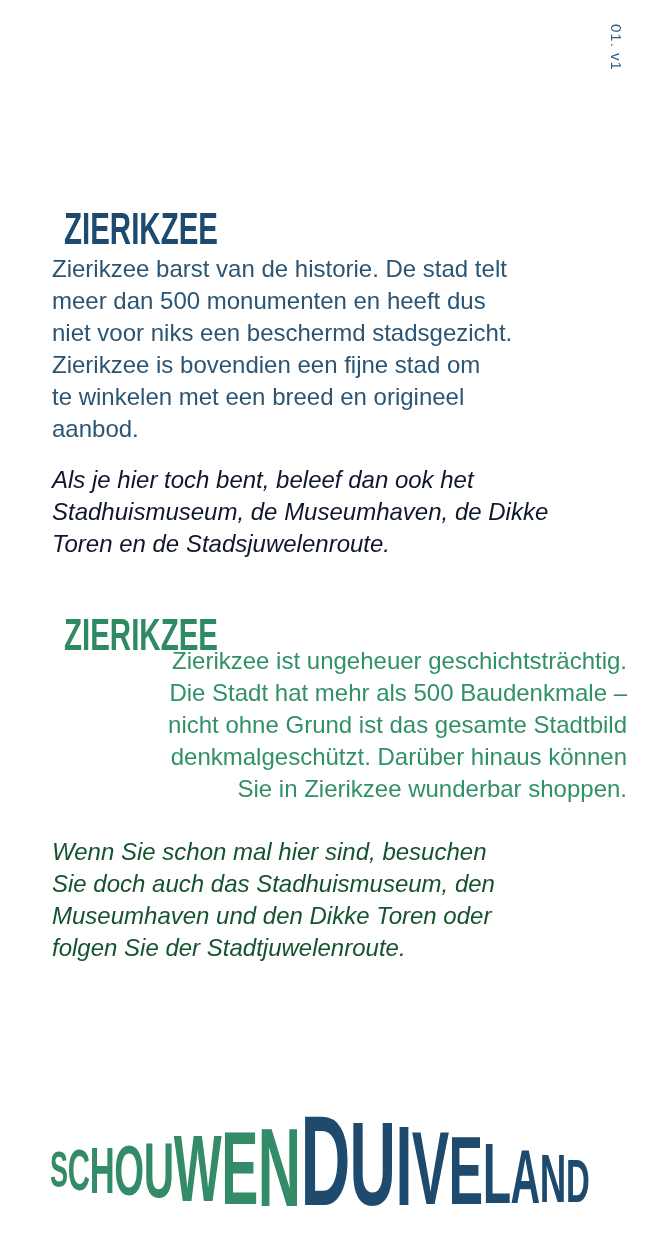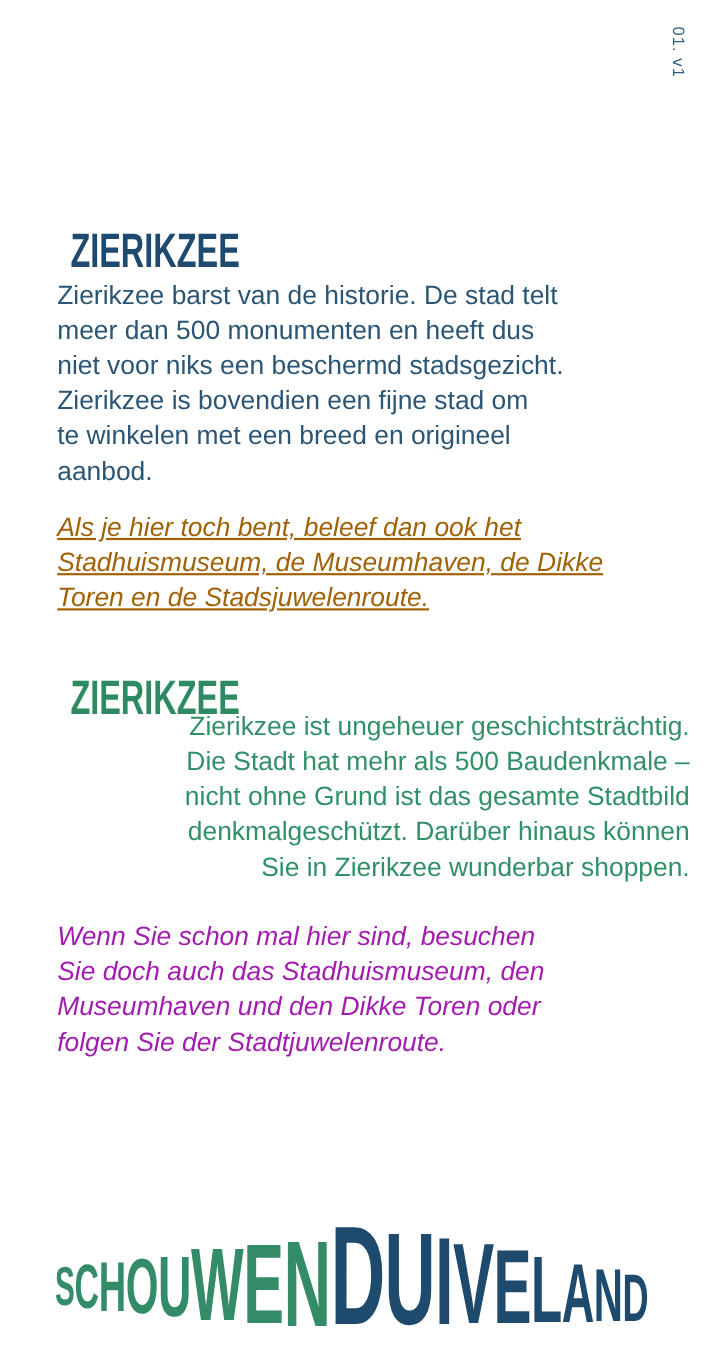--- a/index.html
+++ b/index.html
@@ -89,33 +89,33 @@
   <div class="version-label">01. v1</div>
 
   <section>
     <h1 class="heading heading-dutch" style="color: rgb(29, 74, 110);"><span class="condense">ZIERIKZEE</span></h1>
     <p class="para body-dutch" style="color: rgb(42, 85, 116);">Zierikzee barst van de historie. De stad telt
 meer dan 500 monumenten en heeft dus
 niet voor niks een beschermd stadsgezicht.
 Zierikzee is bovendien een fijne stad om
 te winkelen met een breed en origineel
 aanbod.</p>
-    <p class="para italic italic-dutch" style="color: #a16207; text-decoration: underline;">Als je hier toch bent, beleef dan ook het
+    <p class="para italic italic-dutch" style="color: #0f172a;">Als je hier toch bent, beleef dan ook het
 Stadhuismuseum, de Museumhaven, de Dikke
 Toren en de Stadsjuwelenroute.</p>
   </section>
 
   <section>
     <h1 class="heading heading-german" style="color: rgb(46, 138, 98);"><span class="condense">ZIERIKZEE</span></h1>
     <p class="para body-german" style="color: rgb(49, 144, 103);">Zierikzee ist ungeheuer geschichtsträchtig.
 Die Stadt hat mehr als 500 Baudenkmale –
 nicht ohne Grund ist das gesamte Stadtbild
 denkmalgeschützt. Darüber hinaus können
 Sie in Zierikzee wunderbar shoppen.</p>
-    <p class="para italic italic-german" style="color: #a21caf;">Wenn Sie schon mal hier sind, besuchen
+    <p class="para italic italic-german" style="color: #14532d;">Wenn Sie schon mal hier sind, besuchen
 Sie doch auch das Stadhuismuseum, den
 Museumhaven und den Dikke Toren oder
 folgen Sie der Stadtjuwelenroute.</p>
   </section>
 
   <div class="logo">
     <span class="logo-part" id="logo-part-1"><span class="logo-letter" style="color: rgb(51, 139, 104); font-size: 50px; transform: translateY(-19px);">S</span><span class="logo-letter" style="color: rgb(51, 139, 104); font-size: 57px; transform: translateY(-16px);">C</span><span class="logo-letter" style="color: rgb(51, 139, 104); font-size: 64px; transform: translateY(-13px);">H</span><span class="logo-letter" style="color: rgb(51, 139, 104); font-size: 71px; transform: translateY(-11px);">O</span><span class="logo-letter" style="color: rgb(51, 139, 104); font-size: 78px; transform: translateY(-9px);">U</span><span class="logo-letter" style="color: rgb(51, 139, 104); font-size: 94px; transform: translateY(-5px);">W</span><span class="logo-letter" style="color: rgb(51, 139, 104); font-size: 103px; transform: translateY(-2px);">E</span><span class="logo-letter" style="color: rgb(51, 139, 104); font-size: 111px; transform: translateY(0px);">N</span></span>
     <span class="logo-part" id="logo-part-2"><span class="logo-letter" style="color: rgb(30, 74, 110); font-size: 128px; transform: translateY(-1px);">D</span><span class="logo-letter" style="color: rgb(30, 74, 110); font-size: 119px; transform: translateY(-1px);">U</span><span class="logo-letter" style="color: rgb(30, 74, 110); font-size: 113px; transform: translateY(-1px);">I</span><span class="logo-letter" style="color: rgb(30, 74, 110); font-size: 104px; transform: translateY(-2px);">V</span><span class="logo-letter" style="color: rgb(30, 74, 110); font-size: 96px; transform: translateY(-2px);">E</span><span class="logo-letter" style="color: rgb(30, 74, 110); font-size: 86px; transform: translateY(-3px);">L</span><span class="logo-letter" style="color: rgb(30, 74, 110); font-size: 76px; transform: translateY(-3px);">A</span><span class="logo-letter" style="color: rgb(30, 74, 110); font-size: 68px; transform: translateY(-4px);">N</span><span class="logo-letter" style="color: rgb(30, 74, 110); font-size: 61px; transform: translateY(-4px);">D</span></span>
   </div>
 

